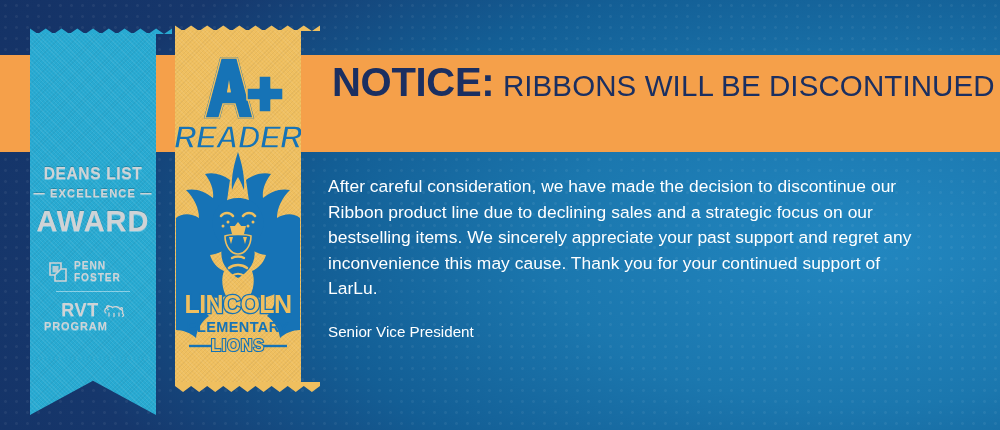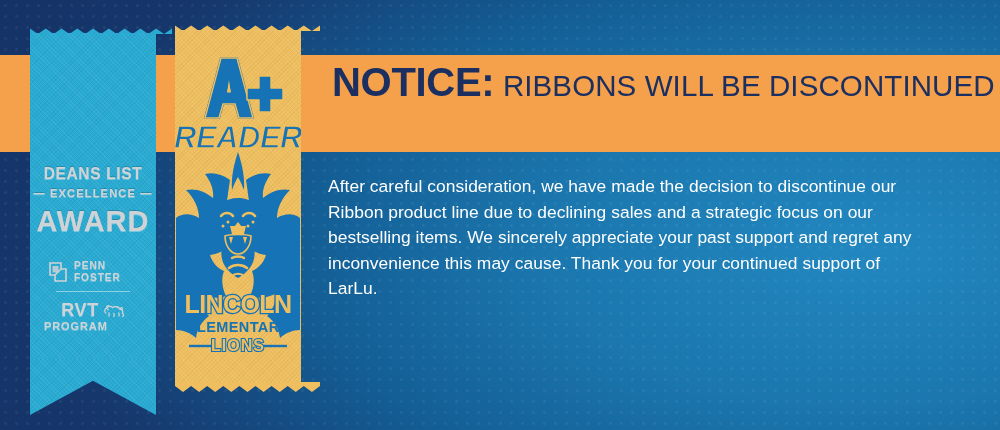--- a/index.html
+++ b/index.html
@@ -136,20 +136,21 @@
       <span class="hl-notice">NOTICE:</span>
       <span class="hl-rest">RIBBONS WILL BE DISCONTINUED</span>
     </div>
   </div>
 
   <div id="body-copy">
     <p>After careful consideration, we have made the decision to discontinue our Ribbon product line due to declining sales and a strategic focus on our bestselling items. We sincerely appreciate your past support and regret any inconvenience this may cause. Thank you for your continued support of LarLu.</p>
   </div>
 
   <div id="signature">
+    <div class="sig-role">Senior Vice President</div>
   </div>
 
   <div id="ribbon-deans" class="ribbon">
     <div class="zig-top"></div>
     <div class="body">
       <div class="fabric"></div>
     </div>
     <div class="tail">
       <div class="fabric"></div>
     </div>

